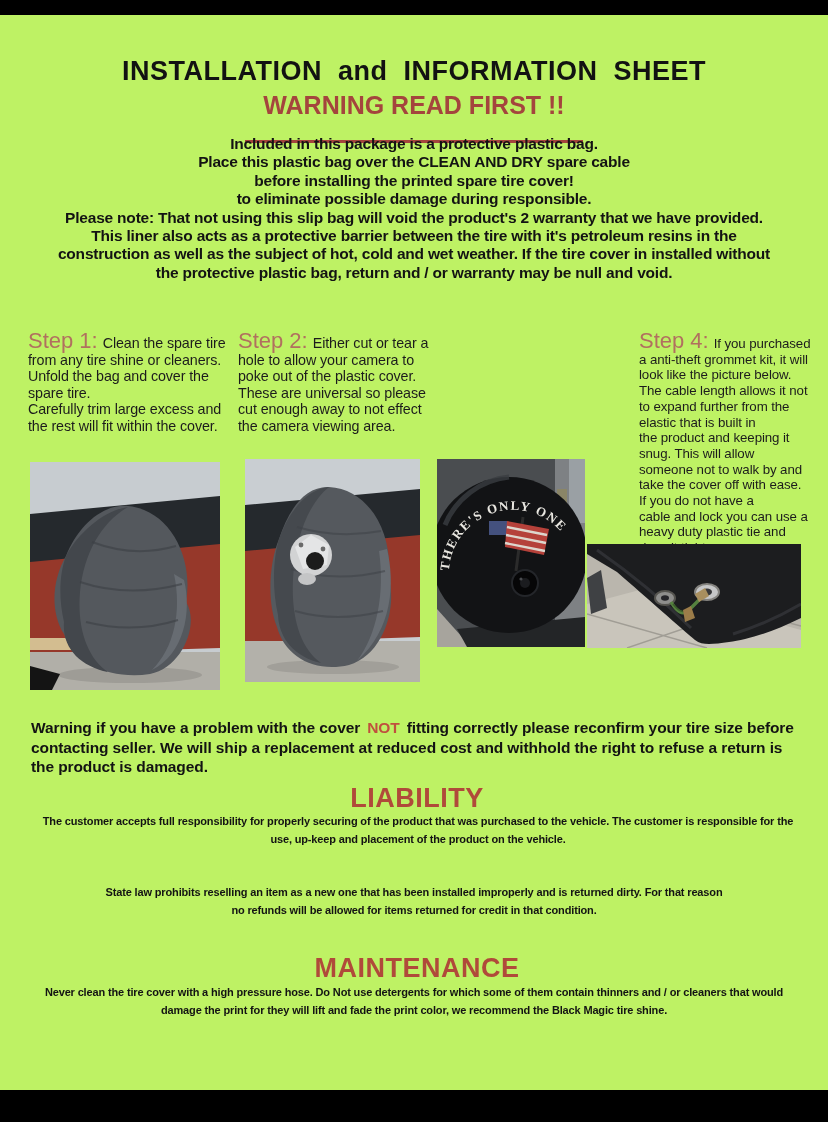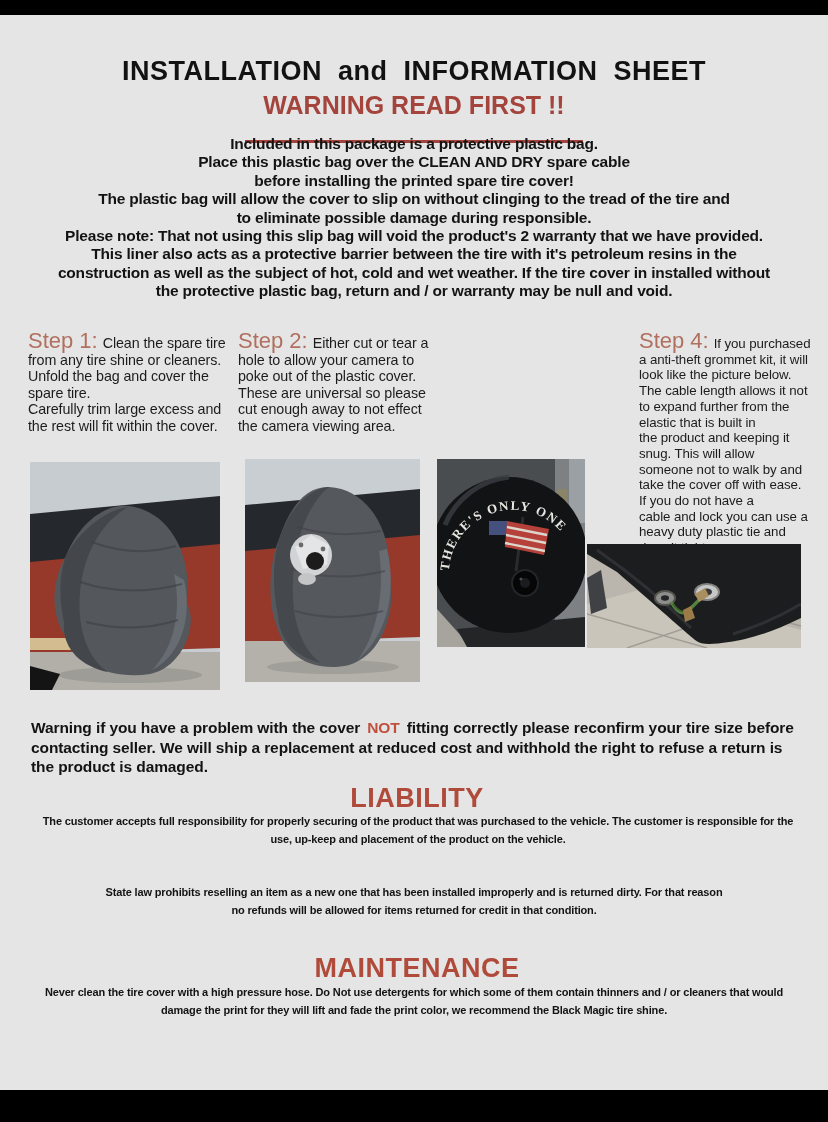--- a/index.html
+++ b/index.html
@@ -1,17 +1,17 @@
 <!DOCTYPE html>
 <html style="--heading-red: #a4453d; --section-red: #b04a3a; --step-red: #b1705f; --not-red: #c0503e;"><head>
 <meta charset="utf-8">
 <style>
   html,body { margin:0; padding:0; background:#ffffff; }
   .page {
-    position:relative; width:828px; height:1122px; background:#e5e5e5;
+    position:relative; width:828px; height:1122px; background:#bef264;
     font-family:"Liberation Sans", sans-serif; color:#131313; overflow:hidden;
   }
   .bar { position:absolute; left:0; width:828px; background:#000; }
   .bar.top { top:0; height:15px; }
   .bar.bottom { top:1090px; height:32px; }
 
   .title {
     position:absolute; top:56px; left:0; width:828px; text-align:center;
     font-size:27px; font-weight:bold; letter-spacing:.5px; white-space:pre; color:#121212;
   }
@@ -71,21 +71,20 @@
   <div class="title">INSTALLATION  and  INFORMATION  SHEET</div>
 
   <div class="warn-head">
     <span class="ul">WARNING READ FIRST !!</span>
   </div>
 
   <div class="intro">
     <div>Included in this package is a protective plastic bag.</div>
     <div>Place this plastic bag over the CLEAN AND DRY spare cable</div>
     <div>before installing the printed spare tire cover!</div>
-    <div>The plastic bag will allow the cover to slip on without clinging to the tread of the tire and</div>
     <div>to eliminate possible damage during responsible.</div>
     <div>Please note: That not using this slip bag will void the product's 2 warranty that we have provided.</div>
     <div>This liner also acts as a protective barrier between the tire with it's petroleum resins in the</div>
     <div>construction as well as the subject of hot, cold and wet weather.  If the tire cover in installed without</div>
     <div>the protective plastic bag, return and / or warranty may be null and void.</div>
   </div>
 
   <div class="step s1">
     <div class="body"><span class="label">Step 1:</span><span>Clean the spare tire from any tire shine or cleaners.
  Unfold the bag and cover the spare tire.

